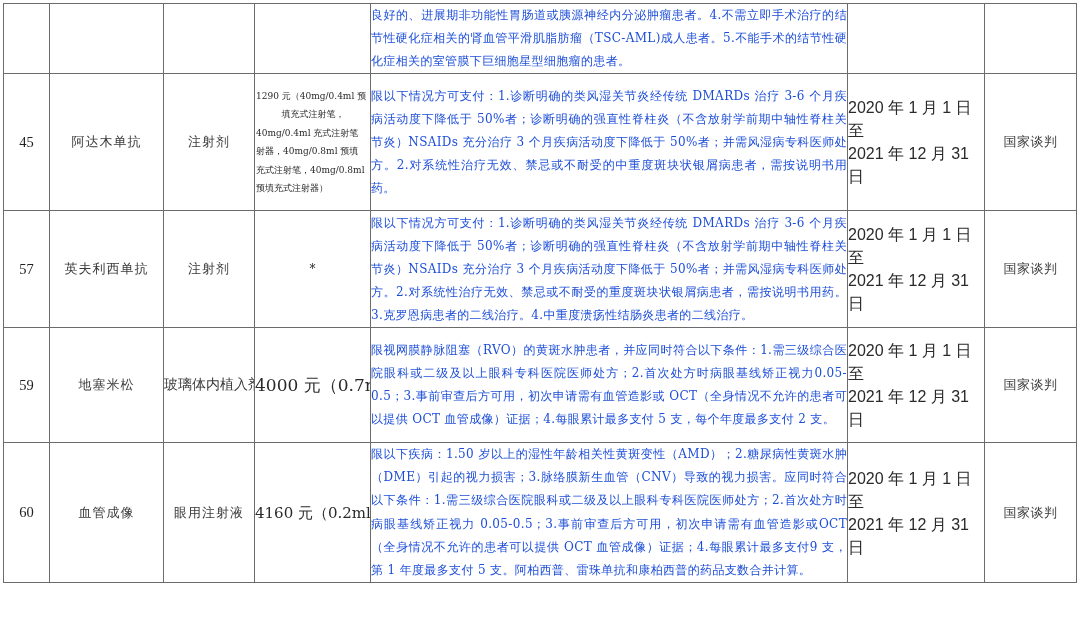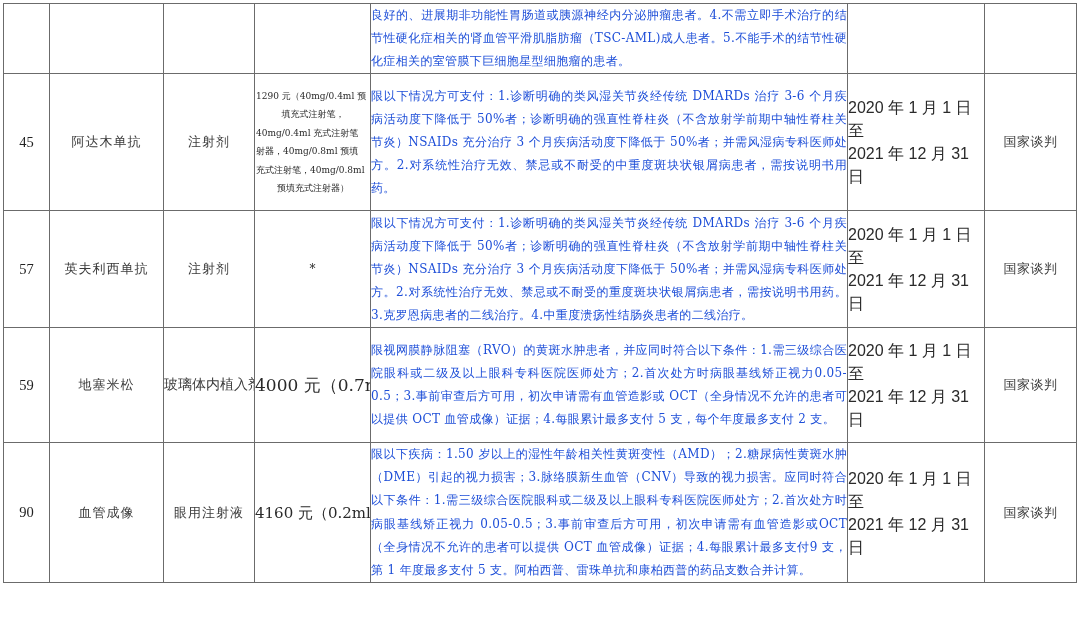--- a/index.html
+++ b/index.html
@@ -113,21 +113,21 @@
   <tr style="height:137px">
     <td class="c-no">45</td>
     <td class="c-name">阿达木单抗</td>
     <td class="c-form">注射剂</td>
     <td class="c-price small">
       <span class="nowrap-inline">1290 元（40mg/0.4ml 预</span>
       <span class="nowrap-inline" style="text-align:center">填充式注射笔，</span>
       <span class="nowrap-inline">40mg/0.4ml 充式注射笔</span>
       <span class="nowrap-inline">射器，40mg/0.8ml 预填</span>
       <span class="nowrap-inline">充式注射笔，40mg/0.8ml</span>
-      <span class="nowrap-inline" style="text-align:center">预填充式注射器）</span>
+      <span class="nowrap-inline" style="">预填充式注射器）</span>
     </td>
     <td class="c-scope">限以下情况方可支付：1.诊断明确的类风湿关节炎经传统 DMARDs 治疗 3-6 个月疾病活动度下降低于 50%者；诊断明确的强直性脊柱炎（不含放射学前期中轴性脊柱关节炎）NSAIDs 充分治疗 3 个月疾病活动度下降低于 50%者；并需风湿病专科医师处方。2.对系统性治疗无效、禁忌或不耐受的中重度斑块状银屑病患者，需按说明书用药。</td>
     <td class="c-period">
       <div>2020 年 1 月 1 日至</div>
       <div>2021 年 12 月 31 日</div>
     </td>
     <td class="c-src">国家谈判</td>
   </tr>
 
   <tr style="height:117px">
@@ -151,21 +151,21 @@
     <td class="c-price" style="white-space:nowrap;font-size:17px">4000 元（0.7mg/支）</td>
     <td class="c-scope">限视网膜静脉阻塞（RVO）的黄斑水肿患者，并应同时符合以下条件：1.需三级综合医院眼科或二级及以上眼科专科医院医师处方；2.首次处方时病眼基线矫正视力0.05-0.5；3.事前审查后方可用，初次申请需有血管造影或 OCT（全身情况不允许的患者可以提供 OCT 血管成像）证据；4.每眼累计最多支付 5 支，每个年度最多支付 2 支。</td>
     <td class="c-period">
       <div>2020 年 1 月 1 日至</div>
       <div>2021 年 12 月 31 日</div>
     </td>
     <td class="c-src">国家谈判</td>
   </tr>
 
   <tr style="height:138px">
-    <td class="c-no">90</td>
+    <td class="c-no">60</td>
     <td class="c-name">血管成像</td>
     <td class="c-form">眼用注射液</td>
     <td class="c-price" style="white-space:nowrap;font-size:15px">4160 元（0.2ml/支）</td>
     <td class="c-scope">限以下疾病：1.50 岁以上的湿性年龄相关性黄斑变性（AMD）；2.糖尿病性黄斑水肿（DME）引起的视力损害；3.脉络膜新生血管（CNV）导致的视力损害。应同时符合以下条件：1.需三级综合医院眼科或二级及以上眼科专科医院医师处方；2.首次处方时病眼基线矫正视力 0.05-0.5；3.事前审查后方可用，初次申请需有血管造影或OCT（全身情况不允许的患者可以提供 OCT 血管成像）证据；4.每眼累计最多支付9 支，第 1 年度最多支付 5 支。阿柏西普、雷珠单抗和康柏西普的药品支数合并计算。</td>
     <td class="c-period">
       <div>2020 年 1 月 1 日至</div>
       <div>2021 年 12 月 31 日</div>
     </td>
     <td class="c-src">国家谈判</td>
   </tr>

